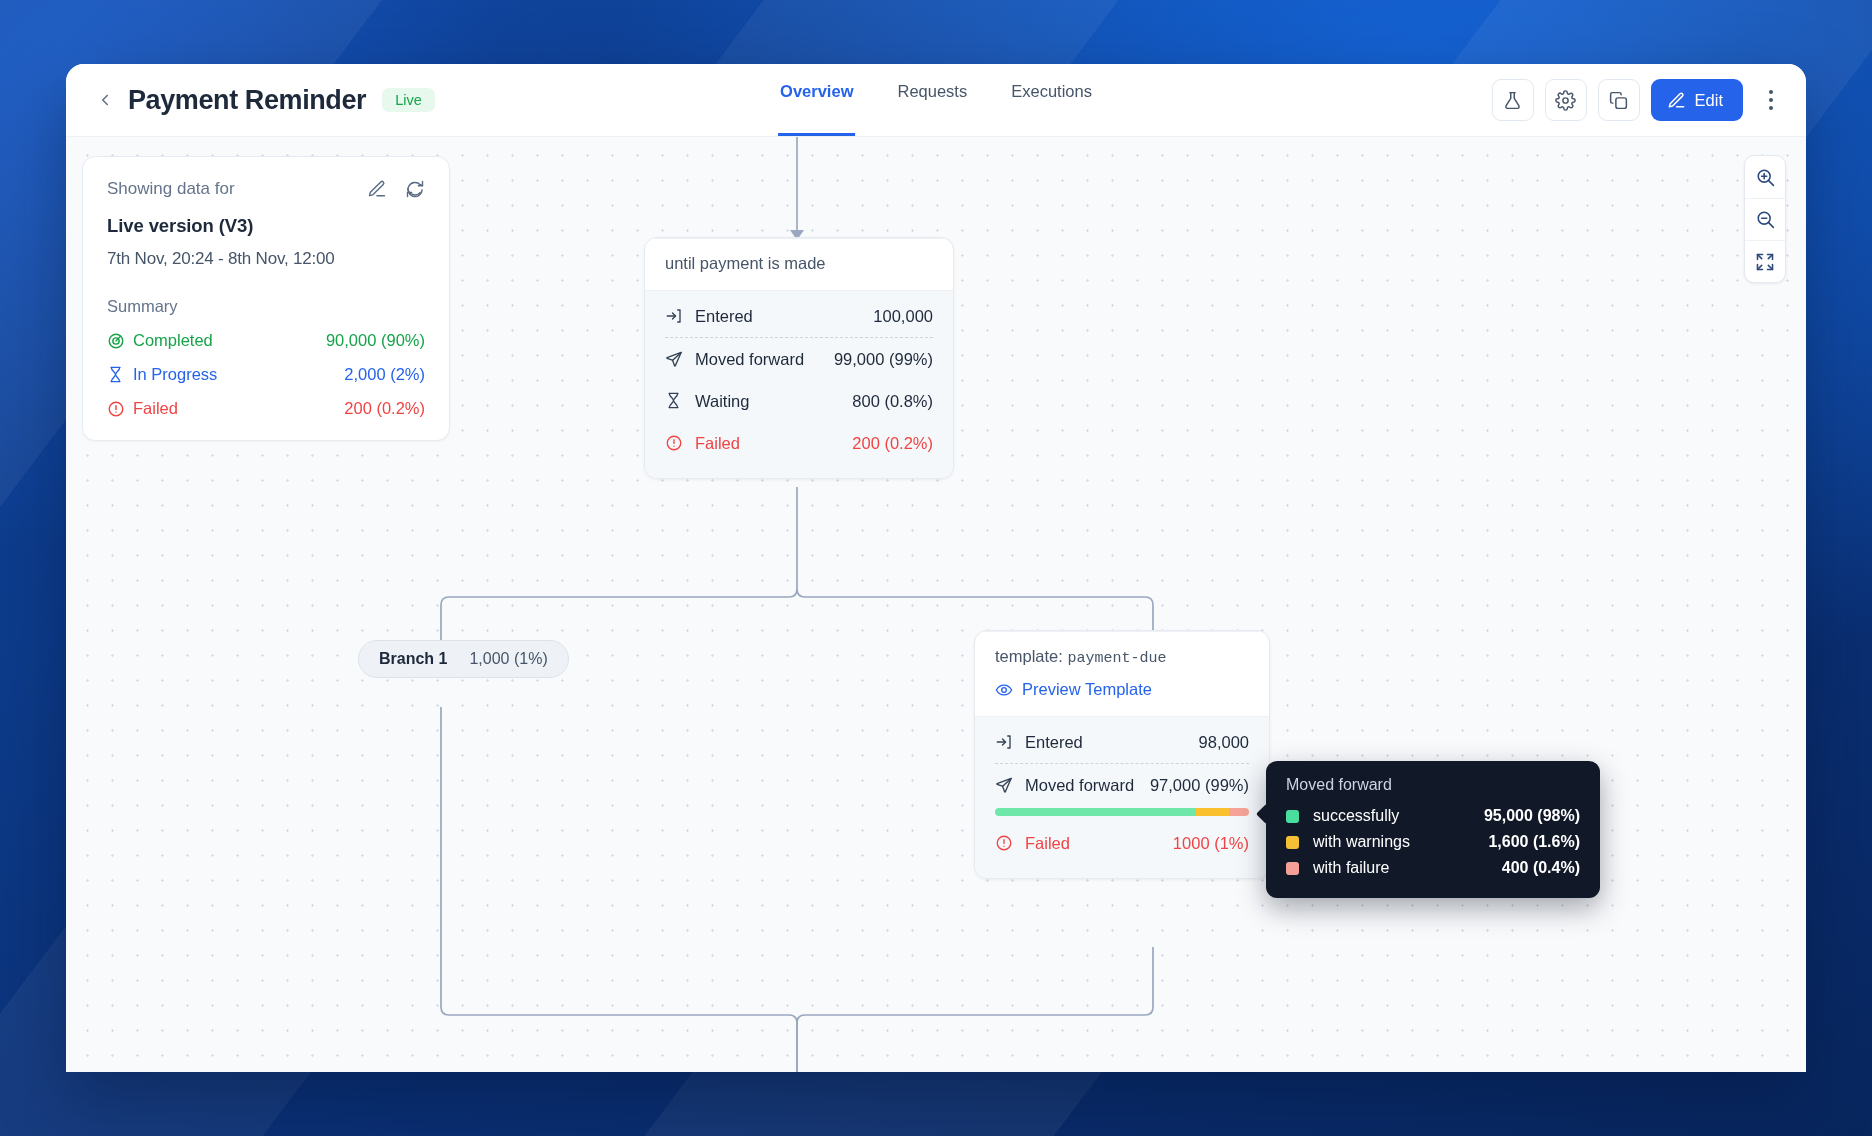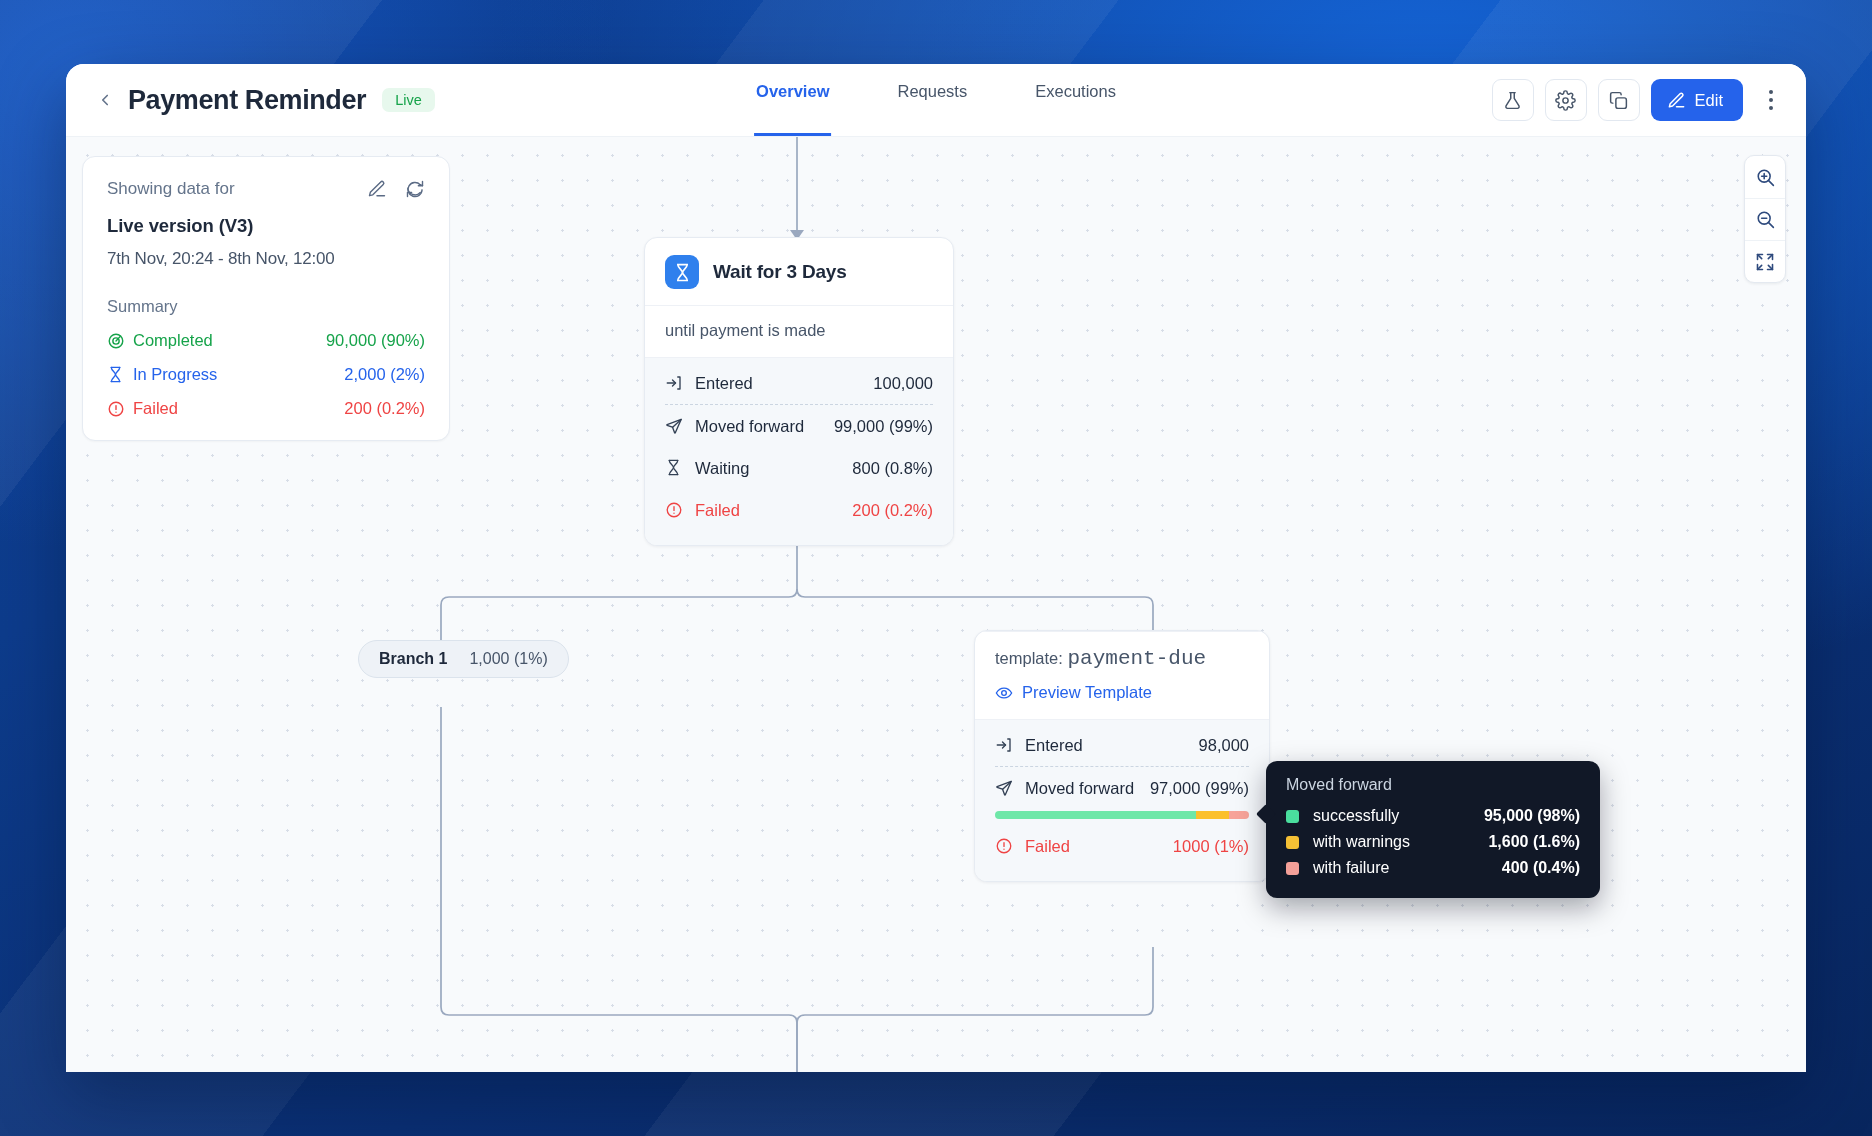--- a/index.html
+++ b/index.html
@@ -55,21 +55,21 @@
     background: #e7f8ed; color: #16a34a;
     font-size: 14.5px; font-weight: 500;
     padding: 5px 13px; border-radius: 7px;
     line-height: 1;
   }
 
   #tabs {
     position: absolute;
     left: 50%; transform: translateX(-50%);
     bottom: 0;
-    display: flex; gap: 64px; align-items: flex-end;
+    display: flex; gap: 40px; align-items: flex-end;
     height: 100%;
   }
   .tab {
     font-size: 16.5px; color: #475569;
     padding: 0 2px 16px 2px;
     cursor: pointer; white-space: nowrap;
     display: flex; align-items: flex-end;
     border-bottom: 3px solid transparent;
     height: 100%;
     align-items: center;
@@ -160,21 +160,21 @@
     color: #fff; flex: 0 0 34px;
   }
   .badge-blue { background: #2f80ed; }
   .badge-orange { background: #f79433; }
   .node-title { font-size: 19px; font-weight: 700; color: #1e293b; letter-spacing: -0.2px; }
   .node-sub {
     border-top: 1px solid #eef1f6;
     padding: 15px 20px 17px 20px;
     font-size: 16.5px; color: #475569;
   }
-  .node-sub .mono { font-family: "Liberation Mono", monospace; font-size: 21px; color: #475569; }
+  .node-sub .mono { font-family: "Liberation Mono", monospace; font-size: 15px; color: #475569; }
   .preview-link {
     display: flex; align-items: center; gap: 9px;
     color: #2563eb; font-size: 16.5px; margin-top: 13px; cursor: pointer;
   }
   .node-stats { background: #f5f8fb; border-top: 1px solid #eef1f6; padding: 4px 20px 14px 20px; }
   .stat-row { display: flex; align-items: flex-start; font-size: 16.5px; color: #1e293b; padding: 12px 0 11px 0; }
   .stat-row .si { width: 30px; flex: 0 0 30px; display: flex; align-items: center; color: #334155; }
   .stat-row .sv { margin-left: auto; }
   .stat-row.failed, .stat-row.failed .si { color: #ef4444; }
   .dashed-sep { border-top: 1px dashed #cbd5e1; height: 0; }
@@ -352,33 +352,20 @@
               <path d="M12 7.5v5"></path>
               <circle cx="12" cy="16.3" r="0.9" fill="currentColor" stroke="none"></circle>
             </svg>
         </span>
         <span class="sl">Failed</span>
         <span class="sv">200 (0.2%)</span>
       </div>
     </div>
 
     <div class="node" style="left:578px; top:100px; width:310px;">
-      <div class="node-head">
-        <div class="node-title-row">
-          <div class="node-badge badge-blue">
-            <svg width="19" height="19" viewBox="0 0 24 24" fill="none" stroke="currentColor" stroke-width="2" stroke-linecap="round" stroke-linejoin="round">
-                <path d="M6 2h12"></path>
-                <path d="M6 22h12"></path>
-                <path d="M6 2c0 4 6 7 6 10s-6 6-6 10"></path>
-                <path d="M18 2c0 4-6 7-6 10s6 6 6 10"></path>
-              </svg>
-          </div>
-          <div class="node-title">Wait for 3 Days</div>
-        </div>
-      </div>
       <div class="node-sub">until payment is made</div>
       <div class="node-stats">
         <div class="stat-row">
           <span class="si">
             <svg width="18" height="18" viewBox="0 0 24 24" fill="none" stroke="currentColor" stroke-width="1.8" stroke-linecap="round" stroke-linejoin="round">
                 <path d="M3 12h11"></path>
                 <polyline points="10 8 14 12 10 16"></polyline>
                 <path d="M17 4h3v16h-3"></path>
               </svg>
           </span>

